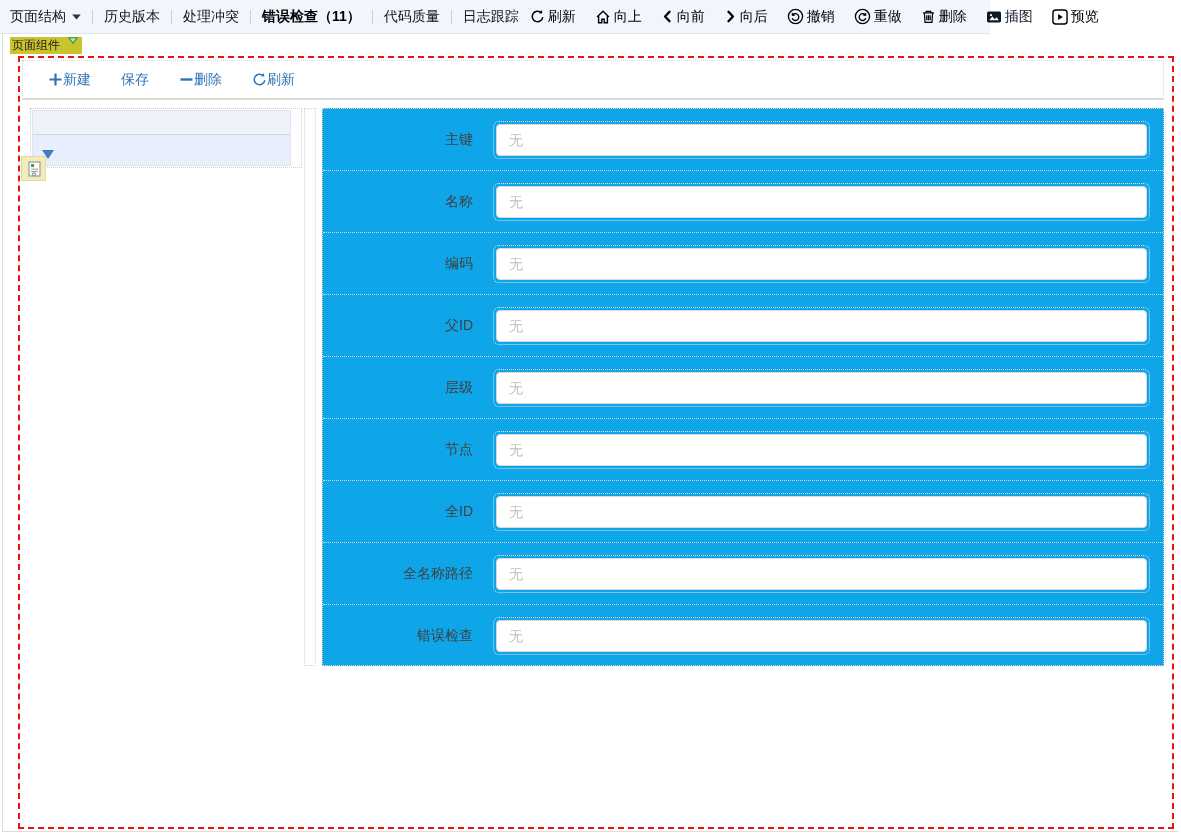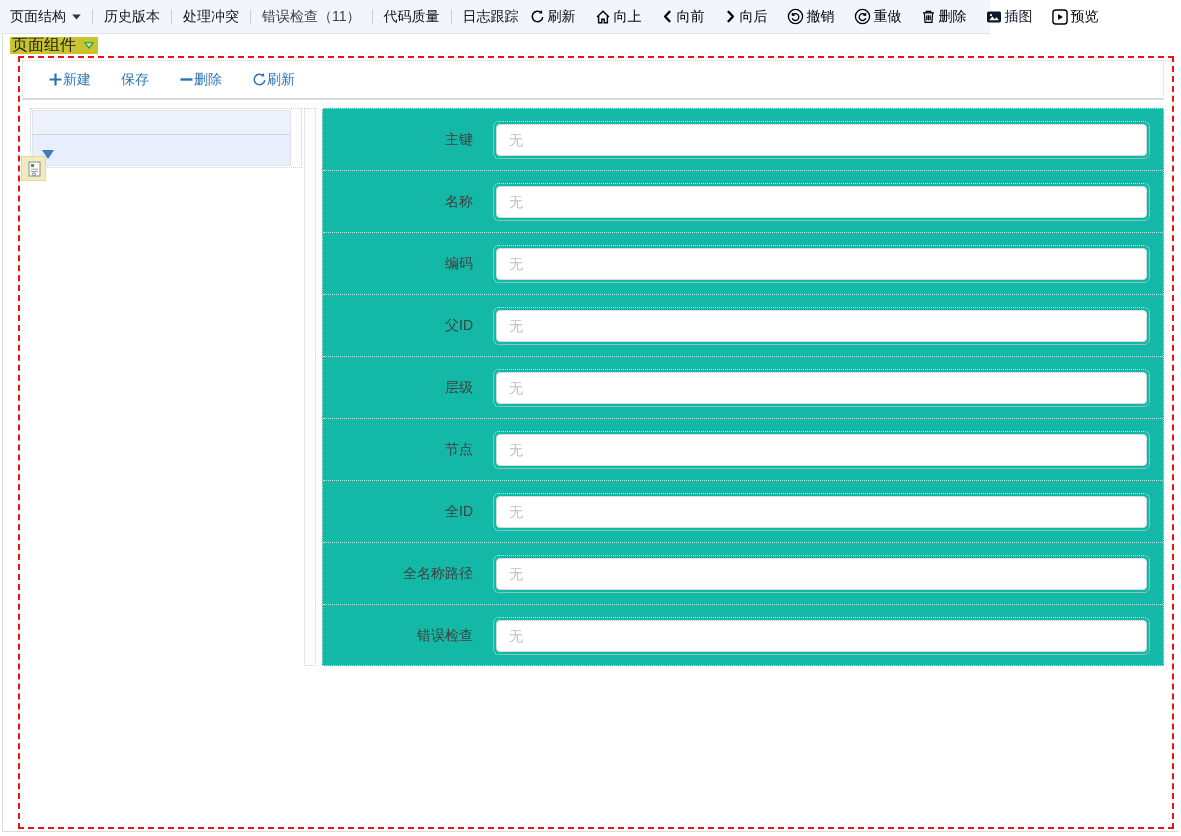--- a/index.html
+++ b/index.html
@@ -17,42 +17,42 @@
     background:#f3f5fc; border-bottom:1px solid #e0e4ef;
     display:flex; align-items:center; justify-content:space-between;
     padding:0 12px 0 10px;
   }
   .tabs { display:flex; align-items:center; height:100%; }
   .tab {
     display:flex; align-items:center; gap:6px;
     font-size:14px; color:#141414; padding:0 11px; cursor:pointer; white-space:nowrap;
   }
   .tab:first-child { padding-left:0; }
-  .tab.error { color:#404040; font-weight:normal; }
+  .tab.error { color:#000000; font-weight:bold; }
   .tab-sep { width:1px; height:14px; background:#cfcfcf; flex:none; }
   .actions { display:flex; align-items:center; gap:19px; }
   .action {
     display:flex; align-items:center; gap:3px;
     font-size:14px; color:#000; cursor:pointer; white-space:nowrap;
   }
   .action.accent { color:#0f172a; }
   .icon { display:inline-flex; align-items:center; justify-content:center; }
 
   
   .page-edge {
     position:absolute; left:2px; top:34px; width:1176px; height:798px;
     border-left:1px solid #dcdcdc; border-bottom:1px solid #dcdcdc;
     pointer-events:none;
   }
 
   
   .component-tag {
     position:absolute; left:10px; top:37px; height:17px; z-index:6;
-    background:#c9c32d; color:#1d1d1d; font-size:16px;
-    display:flex; align-items:center; gap:8px; padding:0 4px 0 2px; cursor:pointer;
+    background:#c9c32d; color:#1d1d1d; font-size:12px;
+    display:flex; align-items:flex-start; gap:8px; padding:0 4px 0 2px; cursor:pointer;
   }
 
   
   .designer {
     position:absolute; left:18px; top:56px; width:1156px; height:773px;
     border:2px dashed #ee1111; background:#fff;
   }
   .d-toolbar {
     height:40px; margin:2px 8px 0 2px;
     border:1px dotted #d8d8d8; border-bottom:2px solid #d9d9d9;
@@ -88,21 +88,21 @@
 
   
   .gutter {
     width:12px; height:558px; flex:none; margin-top:2px;
     border:1px dotted #d5d5d5;
   }
 
   
   .form-panel {
     width:842px; height:558px; flex:none; margin-left:6px; margin-top:2px;
-    border:1px dotted #d3d3d3; background:#14b8a6;
+    border:1px dotted #d3d3d3; background:#0ea5e9;
   }
   .form-row {
     height:62px; display:flex; align-items:center;
     border-bottom:1px dotted #d9d9d9;
   }
   .form-row:last-child { border-bottom:none; }
   .form-label {
     width:150px; flex:none; text-align:right;
     font-size:14px; color:#404040; white-space:nowrap;
   }

